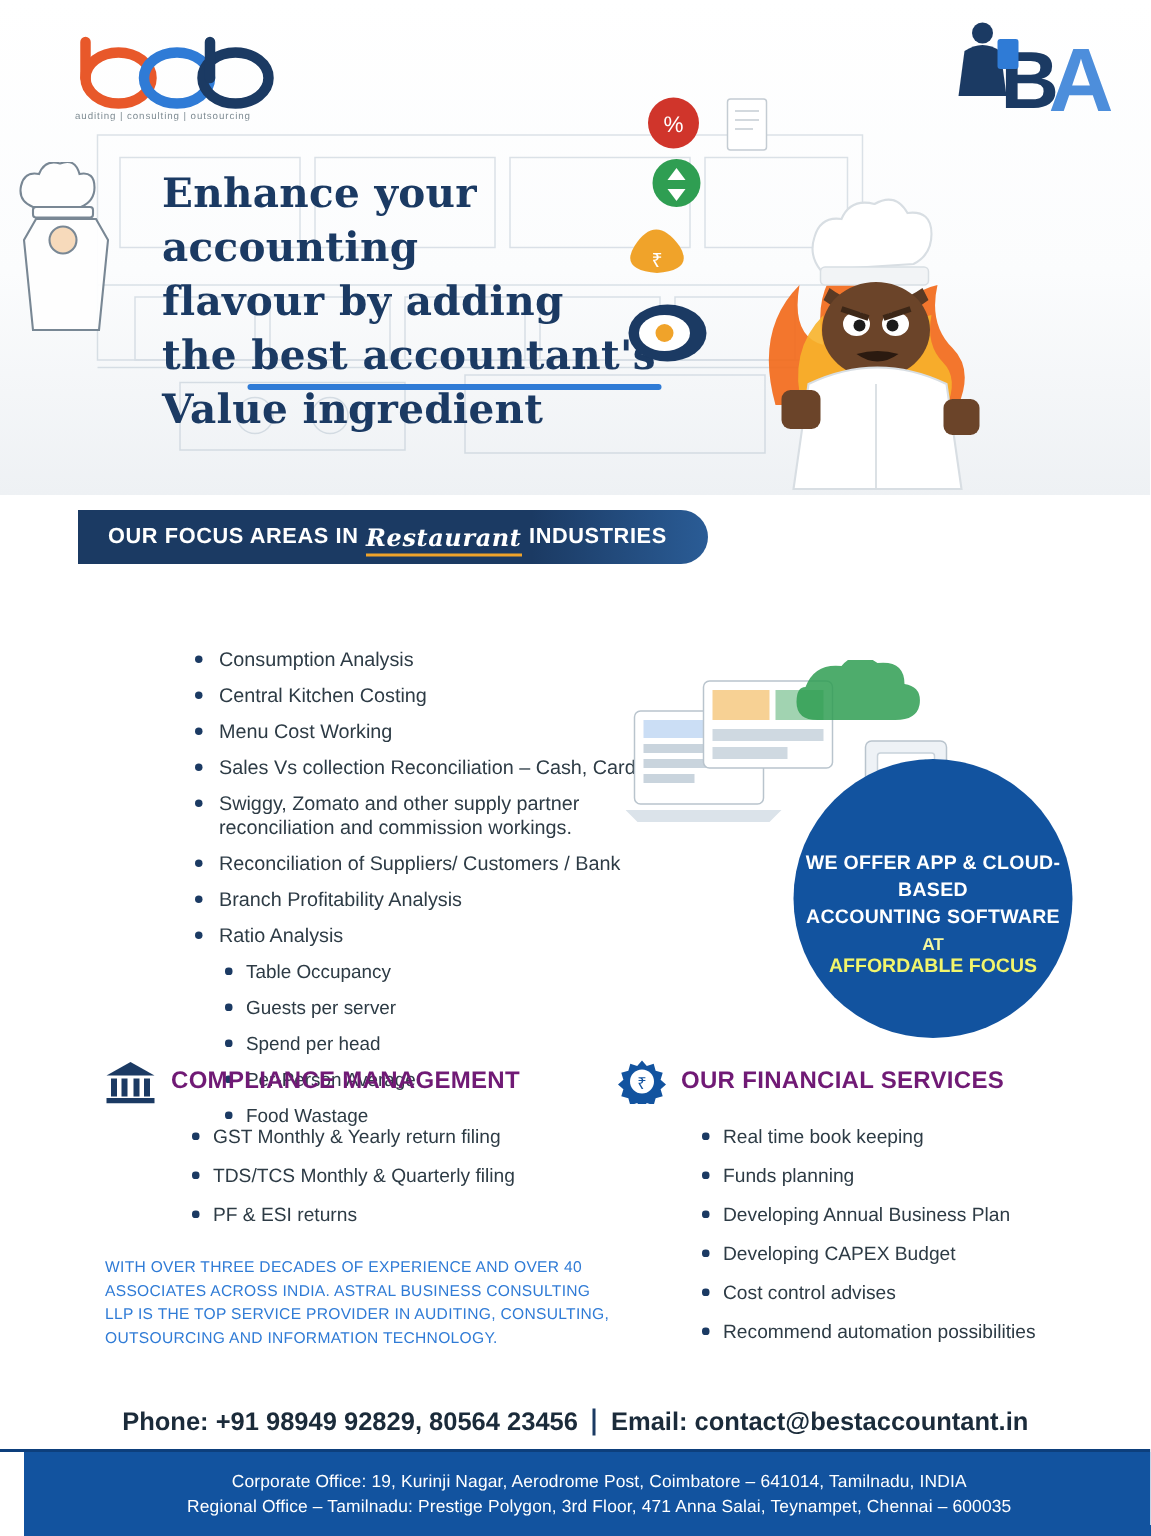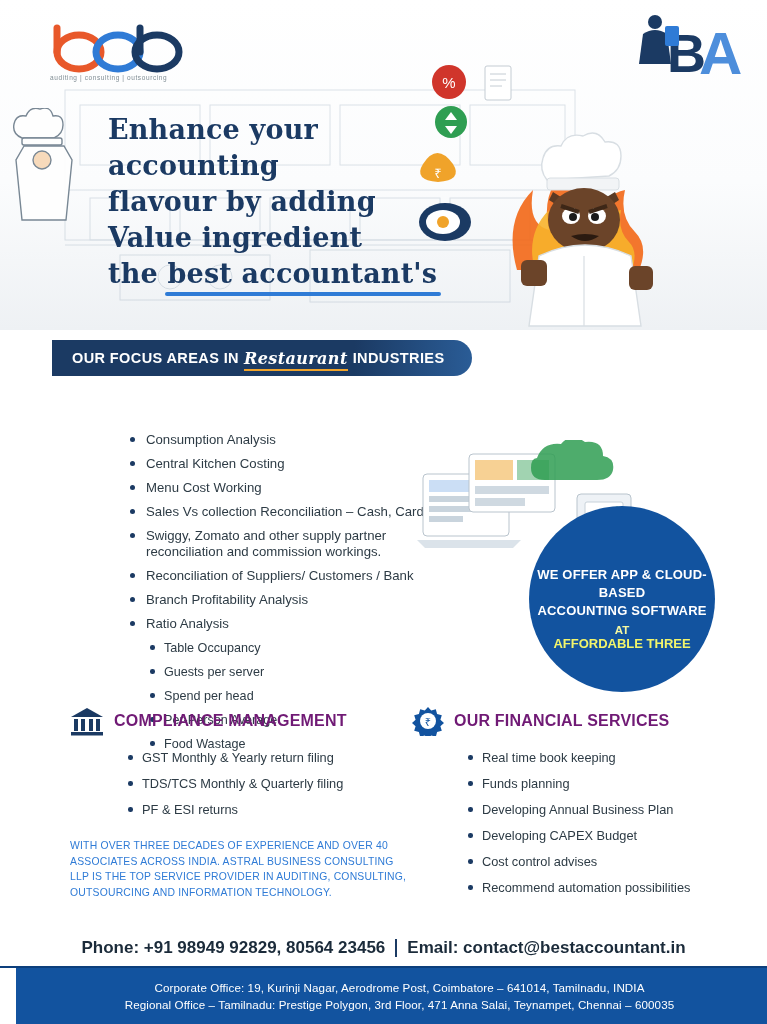--- a/index.html
+++ b/index.html
@@ -243,22 +243,22 @@
         <rect x="18" y="30" width="40" height="7" rx="2"></rect>
         <path d="M20 38 l-8 14 l6 60 h44 l6 -60 l-8 -14 z"></path>
         <circle cx="38" cy="52" r="9" fill="#f7d8b6" stroke="#6e7e8c"></circle>
       </g>
     </svg>
 
     <div class="headline">
       <div>Enhance your</div>
       <div>accounting</div>
       <div>flavour by adding</div>
+      <div><span>the </span><span class="ul">best accountant's</span></div>
       <div>Value ingredient</div>
-      <div><span>the </span><span class="ul">best accountant's</span></div>
     </div>
 
     <svg class="food-icons" viewBox="0 0 130 190">
       <g>
         <circle cx="42" cy="22" r="17" fill="#d0352b"></circle>
         <text x="42" y="28" text-anchor="middle" font-size="15" fill="#fff" font-family="Liberation Sans, sans-serif">%</text>
       </g>
       <g>
         <rect x="78" y="6" width="26" height="34" rx="2" fill="#ffffff" stroke="#c4ccd3"></rect>
         <line x1="83" y1="14" x2="99" y2="14" stroke="#c4ccd3"></line>
@@ -358,21 +358,21 @@
       <circle cx="200" cy="69" r="2.5" fill="#2f9e52"></circle>
       <circle cx="200" cy="89" r="2.5" fill="#2f9e52"></circle>
       <circle cx="200" cy="109" r="2.5" fill="#2f9e52"></circle>
     </g>
   </svg>
 
   <div class="cloud-circle">
     <div class="l1">WE OFFER APP &amp; CLOUD-BASED</div>
     <div class="l1">ACCOUNTING SOFTWARE</div>
     <div class="l2">AT</div>
-    <div class="l3">AFFORDABLE THREE</div>
+    <div class="l3">AFFORDABLE FOCUS</div>
   </div>
 
   <div class="sec" style="left:70px; top:706px; width:330px;">
     <div class="sec-head">
       <svg width="34" height="30" viewBox="0 0 34 30">
         <path d="M17 2 L33 11 H1 Z" fill="#1b3a63"></path>
         <rect x="4" y="13" width="4" height="12" fill="#1b3a63"></rect>
         <rect x="11" y="13" width="4" height="12" fill="#1b3a63"></rect>
         <rect x="19" y="13" width="4" height="12" fill="#1b3a63"></rect>
         <rect x="26" y="13" width="4" height="12" fill="#1b3a63"></rect>

